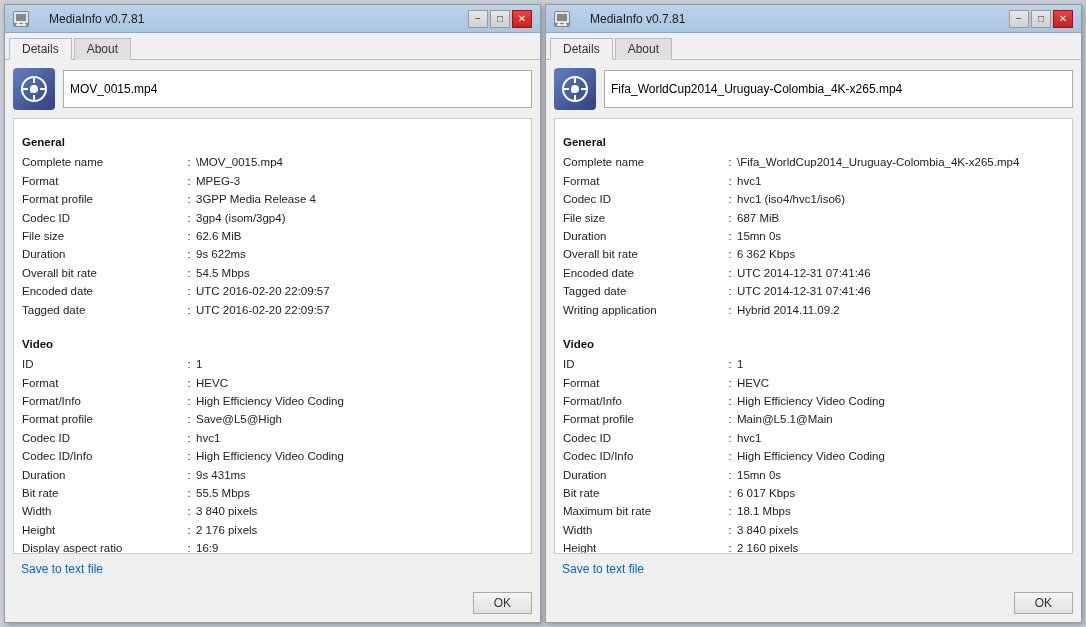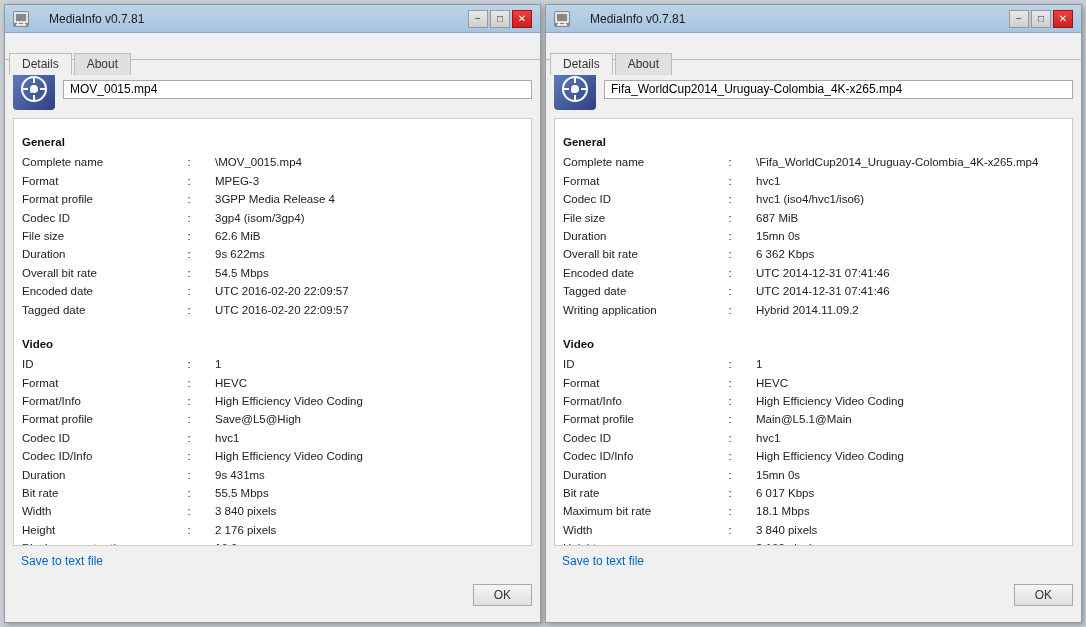--- a/index.html
+++ b/index.html
@@ -91,21 +91,21 @@
 
     .tab {
       padding: 3px 12px;
       border: 1px solid #bbb;
       background: #e0e0e0;
       cursor: pointer;
       font-size: 12px;
       color: #333;
       border-bottom: none;
       position: relative;
-      top: 16px;
+      top: 1px;
     }
 
     .tab.active {
       background: #f0f0f0;
       border-bottom: 1px solid #f0f0f0;
       font-weight: normal;
       z-index: 1;
     }
 
     .content-area {
@@ -135,21 +135,21 @@
       font-size: 18px;
       flex-shrink: 0;
     }
 
     .filename-input {
       flex: 1;
       padding: 3px 6px;
       border: 1px solid #aaa;
       background: white;
       font-size: 12px;
-      height: 19px;
+      height: 38px;
     }
 
     .info-scroll {
       flex: 1;
       overflow-y: auto;
       border: 1px solid #ccc;
       background: white;
       padding: 6px 8px;
       font-size: 11.5px;
       font-family: 'Segoe UI', sans-serif;
@@ -188,21 +188,20 @@
 
     .info-colon {
       width: 14px;
       flex-shrink: 0;
       text-align: center;
     }
 
     .info-value {
       flex: 1;
       color: #222;
-      margin-left: 19px;
     }
 
     .info-spacer {
       height: 8px;
     }
 
     .bottom-bar {
       display: flex;
       justify-content: space-between;
       align-items: center;
@@ -222,21 +221,21 @@
       background: linear-gradient(to bottom, #f5f5f5, #e0e0e0);
       border: 1px solid #aaa;
       cursor: pointer;
       font-size: 12px;
       color: #333;
     }
 
     .footer-bar {
       display: flex;
       justify-content: flex-end;
-      padding: 4px 8px 16px 8px;
+      padding: 4px 8px 8px 8px;
     }
   </style>
 </head>
 <body>
 
 <div class="window">
   <div class="title-bar">
     <div class="title-bar-left">
       <div class="title-bar-icon">
         <svg width="14" height="14" viewBox="0 0 14 14">

